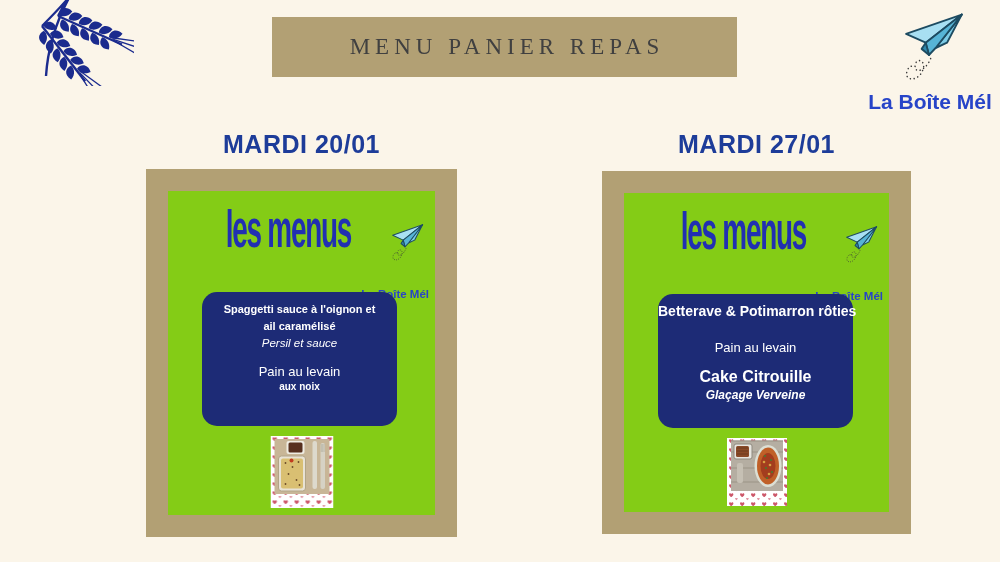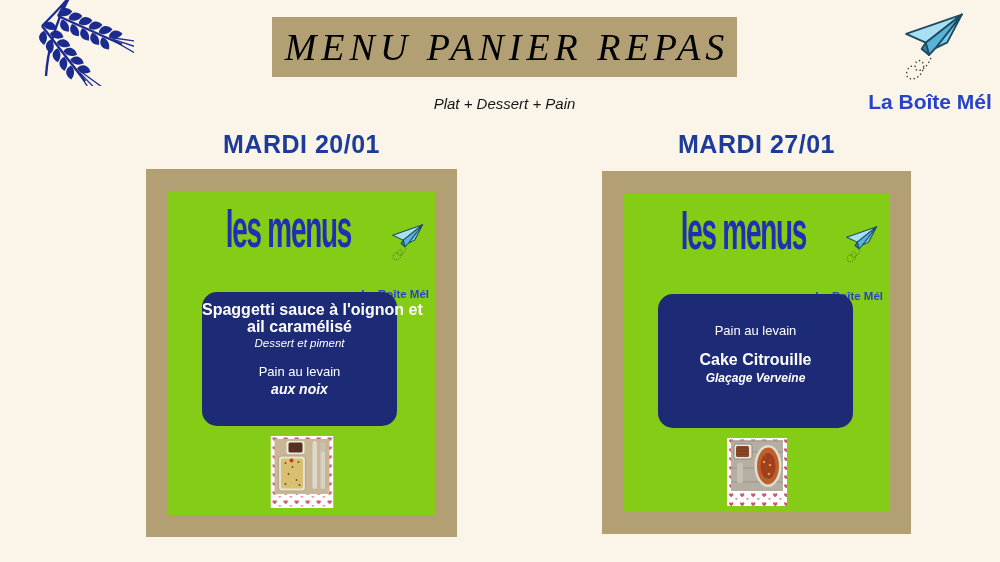--- a/index.html
+++ b/index.html
@@ -7,22 +7,22 @@
     position:relative;width:1000px;height:562px;overflow:hidden;
     background:#fbf5e9;font-family:"Liberation Sans",sans-serif;
   }
   
   .wheat{position:absolute;left:2px;top:-4px;}
   .header-bar{
     position:absolute;left:272px;top:17px;width:465px;height:60px;
     background:#b2a074;display:flex;align-items:center;justify-content:center;
   }
   .header-title{
-    font-family:"Liberation Serif",serif;font-size:38px;letter-spacing:5px;
-    color:#000000;padding-left:5px;white-space:nowrap;font-style:italic;
+    font-family:"Liberation Serif",serif;font-size:23px;letter-spacing:5px;
+    color:#404040;padding-left:5px;white-space:nowrap;
   }
   .subtitle{
     position:absolute;left:272px;top:95px;width:465px;text-align:center;
     font-style:italic;font-size:15px;color:#161616;
   }
   .brand-plane-top{position:absolute;left:888px;top:4px;}
   .brand-name-top{
     position:absolute;left:858px;top:90px;width:144px;text-align:center;
     font-weight:bold;font-size:21px;color:#2744c8;white-space:nowrap;
   }
@@ -50,25 +50,25 @@
   .mini-plane{position:absolute;right:8px;top:28px;}
   .card-brand{
     position:absolute;right:6px;top:97px;font-weight:bold;font-size:11.5px;
     color:#2744c8;white-space:nowrap;
   }
   .menu-box{
     position:absolute;left:34px;top:101px;width:195px;height:134px;
     background:#1d2b76;border-radius:15px;color:#ffffff;text-align:center;
     box-sizing:border-box;padding-top:9px;
   }
-  .m-plat{font-size:16px;font-weight:bold;line-height:17px;white-space:nowrap;}
+  .m-plat{font-size:11px;font-weight:bold;line-height:17px;white-space:nowrap;}
   .m-note{font-size:11.5px;font-style:italic;line-height:14px;margin-top:1px;white-space:nowrap;}
   .m-pain{font-size:13px;margin-top:14px;}
   .m-dessert{font-size:15px;font-weight:bold;margin-top:14px;}
-  .m-dessert-note{font-size:14px;font-weight:bold;margin-top:2px;font-style:italic;}
+  .m-dessert-note{font-size:10px;font-weight:bold;margin-top:2px;}
   .card-right .m-plat{font-size:14px;}
   .card-right .m-note{font-size:12.5px;}
   .card-right .m-pain{margin-top:20px;}
   .card-right .m-dessert{font-size:16px;margin-top:13px;}
   .card-right .m-dessert-note{font-style:italic;font-size:12px;}
   .photo{position:absolute;left:50%;transform:translateX(-50%);top:245px;line-height:0;}
 </style>
 </head>
 <body>
 
@@ -113,21 +113,20 @@
       <path d="M68,0 C56,22 46,48 44,80" stroke="#1b2b8e" stroke-width="2.4" fill="none"></path>
       <path d="M68,0 C62,8 59,14 56,20 M68,0 C58,12 48,22 40,30" stroke="#1b2b8e" stroke-width="2.2" fill="none"></path>
       <use href="#earshape" transform="translate(56,20) rotate(24)"></use>
       <use href="#earshape" transform="translate(40,30) rotate(52)"></use>
     </svg>
   </div>
 
   <div class="header-bar">
     <div class="header-title">MENU PANIER REPAS</div>
   </div>
-  <div class="subtitle">Plat + Dessert + Pain</div>
 
   <div class="brand-plane-top">
     <svg width="82" height="88" viewBox="0 0 100 100" preserveAspectRatio="none">
         <use href="#plane"></use>
       </svg>
   </div>
   <div class="brand-name-top">La Boîte Mél</div>
 
   <div class="date-heading date-left">MARDI 20/01</div>
   <div class="date-heading date-right">MARDI 27/01</div>
@@ -140,21 +139,21 @@
       <div class="mini-plane">
         <svg width="44" height="48" viewBox="0 0 100 100" preserveAspectRatio="none">
             <use href="#plane"></use>
           </svg>
       </div>
       <div class="card-brand">La Boîte Mél</div>
 
       <div class="menu-box">
         <div class="m-plat">Spaggetti sauce à l'oignon et</div>
         <div class="m-plat">ail caramélisé</div>
-        <div class="m-note">Dessert et piment</div>
+        <div class="m-note">Persil et sauce</div>
         <div class="m-pain">Pain au levain</div>
         <div class="m-dessert-note">aux noix</div>
       </div>
 
       <div class="photo">
         <svg width="63" height="72" viewBox="0 0 63 72">
           <rect x="0" y="0" width="63" height="72" fill="#ffffff"></rect>
           <rect x="0" y="0" width="63" height="72" fill="url(#hearts)" opacity="0.85"></rect>
           <rect x="4" y="3" width="55" height="55" fill="#c8b697"></rect>
           <rect x="16" y="5" width="18" height="13" rx="2" fill="#efece2"></rect>
@@ -183,20 +182,21 @@
         <span class="wordmark">les menus</span>
       </div>
       <div class="mini-plane">
         <svg width="44" height="48" viewBox="0 0 100 100" preserveAspectRatio="none">
             <use href="#plane"></use>
           </svg>
       </div>
       <div class="card-brand">La Boîte Mél</div>
 
       <div class="menu-box">
+        <div class="m-plat">Betterave &amp; Potimarron rôties</div>
         <div class="m-pain">Pain au levain</div>
         <div class="m-dessert">Cake Citrouille</div>
         <div class="m-dessert-note">Glaçage Verveine</div>
       </div>
 
       <div class="photo">
         <svg width="60" height="68" viewBox="0 0 60 68">
           <rect x="0" y="0" width="60" height="68" fill="#ffffff"></rect>
           <rect x="0" y="0" width="60" height="68" fill="url(#hearts)" opacity="0.85"></rect>
           <rect x="4" y="3" width="52" height="50" fill="#b5aea2"></rect>

